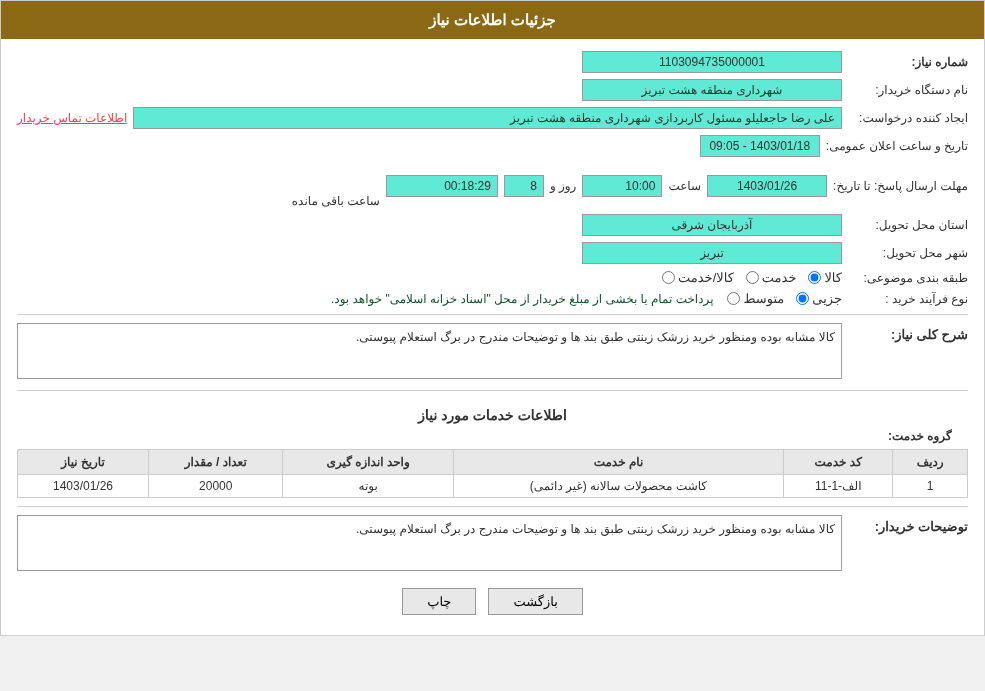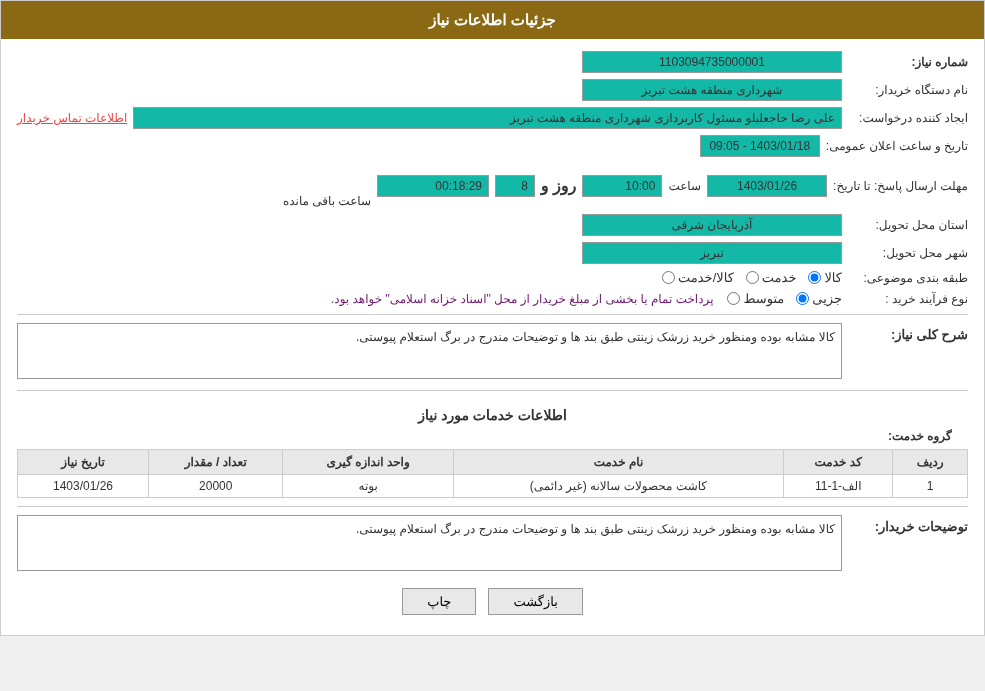--- a/index.html
+++ b/index.html
@@ -35,21 +35,21 @@
     }
     .label {
       color: #333;
       font-size: 12px;
       white-space: nowrap;
       min-width: 120px;
       text-align: right;
     }
     .input-box {
       border: 1px solid #999;
-      background: #14b8a6;
+      background: #5eead4;
       padding: 3px 6px;
       font-size: 12px;
       font-family: Tahoma, Arial, sans-serif;
       direction: rtl;
       min-height: 22px;
     }
     .input-wide { width: 260px; }
     .input-xs { width: 80px; }
     .input-date { width: 120px; }
     .link-text {
@@ -202,21 +202,21 @@
     <div class="form-row">
       <span class="label">تاریخ و ساعت اعلان عمومی:</span>
       <div class="input-box input-date" style="text-align:center;">1403/01/18 - 09:05</div>
     </div>
 
     <div class="form-row">
       <span class="label">مهلت ارسال پاسخ: تا تاریخ:</span>
       <div class="input-box input-date" style="text-align:center;">1403/01/26</div>
       <span style="font-size:12px;">ساعت</span>
       <div class="input-box input-xs" style="text-align:right;">10:00</div>
-      <span style="font-size:16px;font-weight:bold;">روز و</span>
+      <span style="font-size:12px;">روز و</span>
       <div class="input-box" style="width:40px;">8</div>
       <div class="input-box" style="width:112px;">00:18:29</div>
       <span style="font-size:12px;margin-top:31px;">ساعت باقی مانده</span>
     </div>
 
     <div class="form-row">
       <span class="label">استان محل تحویل:</span>
       <div class="input-box input-wide" style="text-align:center;">آذربایجان شرقی</div>
     </div>
 
@@ -248,21 +248,21 @@
       <div class="radio-group">
         <div class="radio-item">
           <span>متوسط</span>
           <input type="radio" name="purchase_type" style="">
         </div>
         <div class="radio-item">
           <span>جزیی</span>
           <input type="radio" name="purchase_type" checked="" style="">
         </div>
       </div>
-      <span class="purchase-type-text" style="margin-right:8px; color:#701a75;">پرداخت تمام یا بخشی از مبلغ خریدار از محل "اسناد خزانه اسلامی" خواهد بود.</span>
+      <span class="purchase-type-text" style="margin-right:8px; color:#14532d;">پرداخت تمام یا بخشی از مبلغ خریدار از محل "اسناد خزانه اسلامی" خواهد بود.</span>
     </div>
 
     <hr class="section-divider">
 
     <div class="description-row">
       <span class="description-label">شرح کلی نیاز:</span>
       <div class="description-content">
         <textarea class="description-box" rows="3" readonly="" style="">کالا مشابه بوده ومنظور خرید زرشک زینتی طبق بند ها و توضیحات مندرج در برگ استعلام پیوستی.</textarea>
       </div>
     </div>

